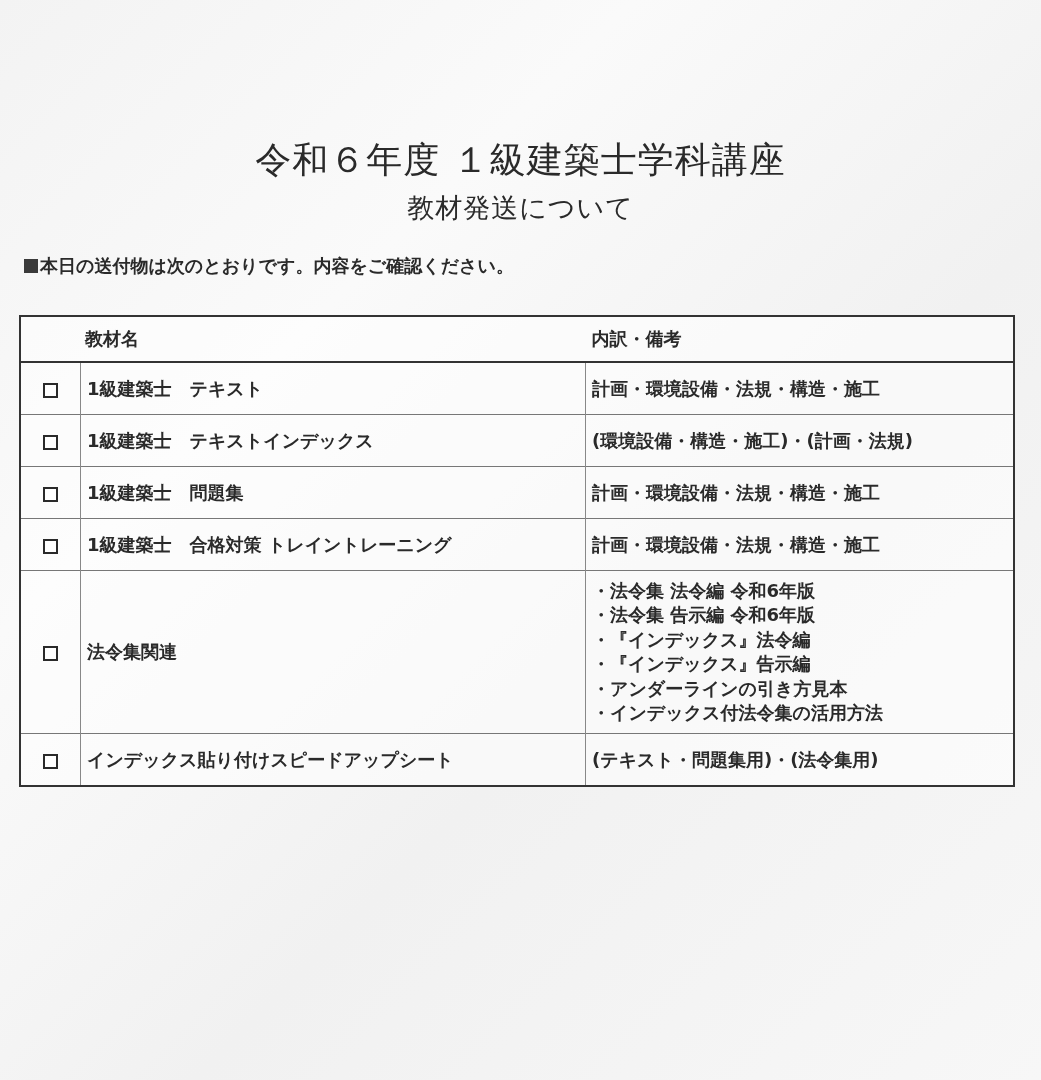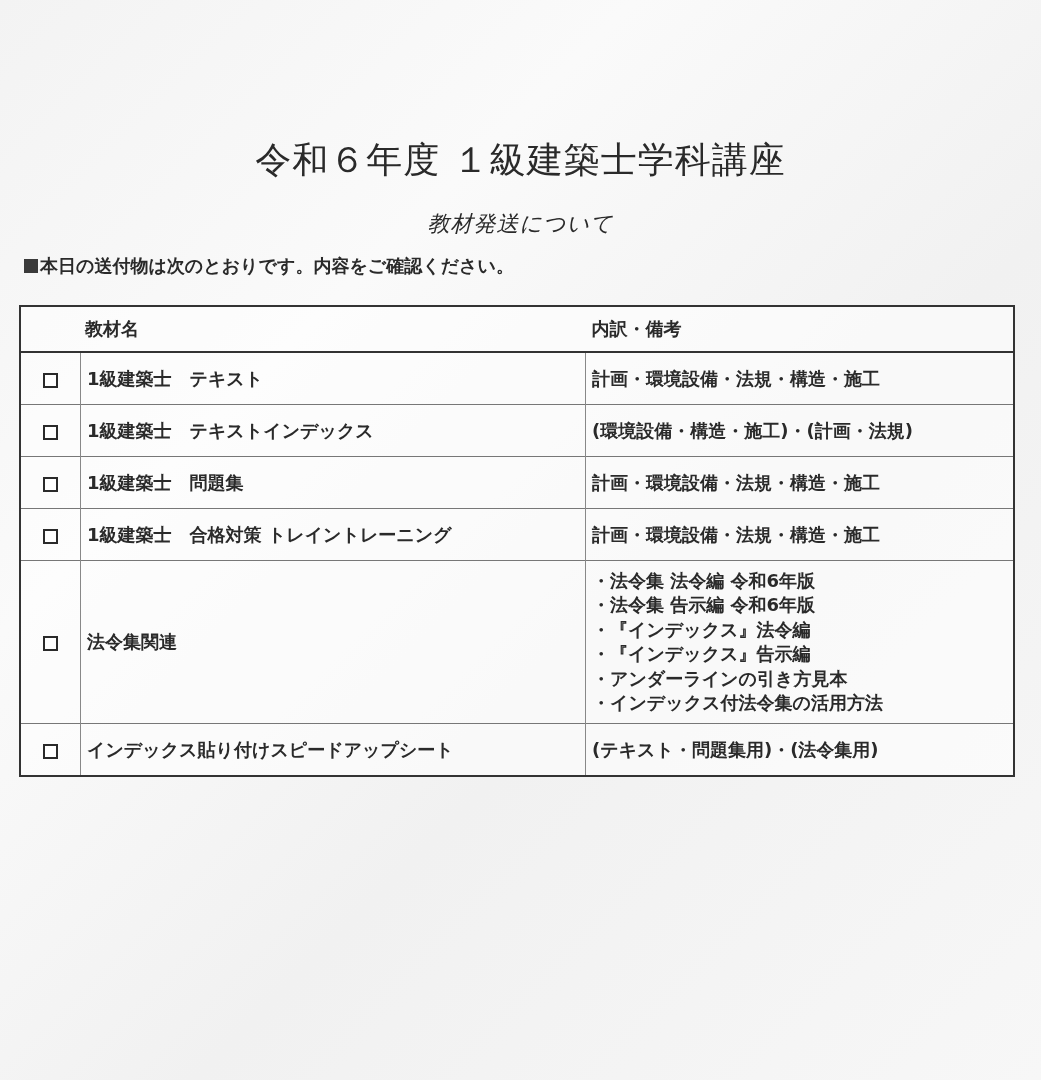--- a/index.html
+++ b/index.html
@@ -27,46 +27,45 @@
     text-align: center;
   }
   .title-line1 {
     font-size: 36px;
     letter-spacing: 1px;
     color: #2a2a2a;
     line-height: 40px;
     margin-left: 0px;
   }
   .title-line2 {
-    font-size: 22px;
+    font-size: 27px;
     letter-spacing: 1px;
     color: #2a2a2a;
     line-height: 40px;
-    margin-top: 24px;
-    font-style: italic;
+    margin-top: 8px;
   }
   .intro {
     position: absolute;
     left: 24px; top: 254px;
     font-size: 18px;
     font-weight: bold;
     color: #2a2a2a;
     display: flex;
     align-items: center;
     justify-content: flex-end;
   }
   .intro .sq {
     display: inline-block;
     width: 14px; height: 14px;
     background: #3a3a3a;
     margin-right: 2px;
   }
   table.items {
     position: absolute;
-    left: 19px; top: 305px;
+    left: 19px; top: 315px;
     width: 996px;
     border-collapse: collapse;
     border: 2.5px solid #333;
     background: rgba(255,255,255,0.55);
   }
   table.items th {
     height: 44px;
     font-size: 18px;
     font-weight: bold;
     text-align: left;

